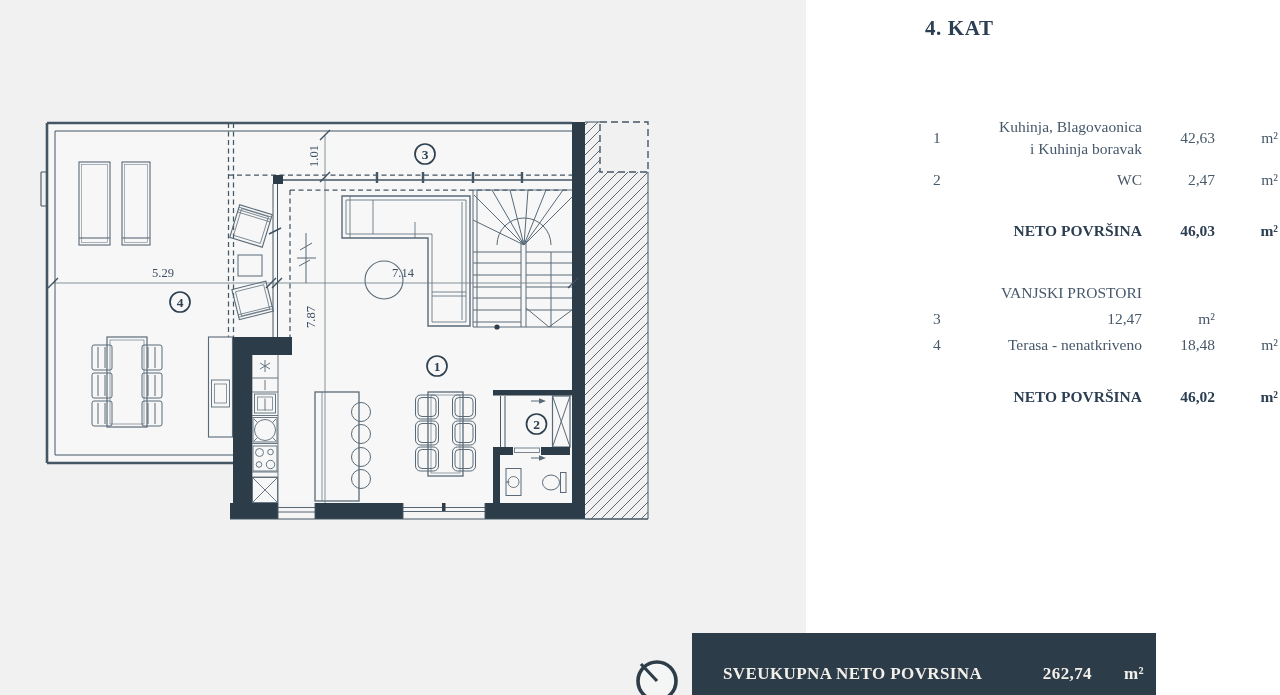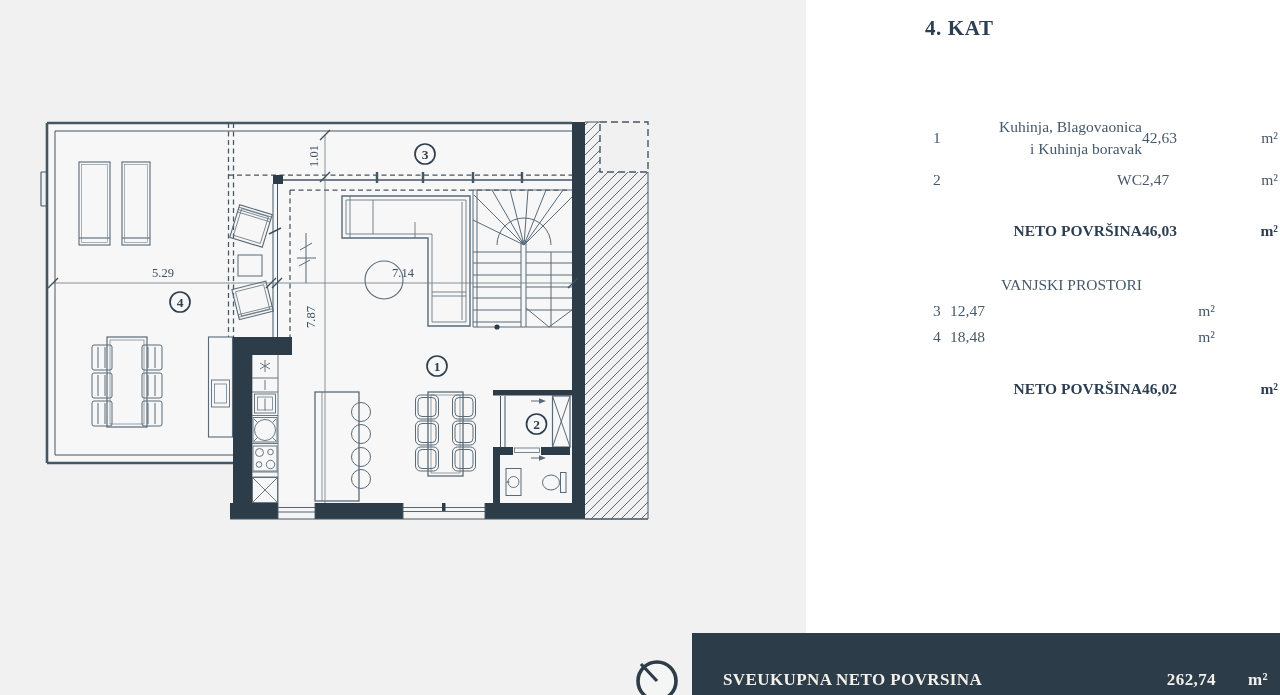--- a/index.html
+++ b/index.html
@@ -27,32 +27,32 @@
   .roomnum{font:600 13.5px "Liberation Serif", serif;fill:#2e4050;}
 
   
   .page-title{position:absolute;left:925px;top:16px;font-size:21px;font-weight:bold;
     letter-spacing:.6px;color:var(--c-text-bold);}
   .area-table{position:absolute;left:925px;top:116px;width:353px;color:var(--c-text);
     font-size:15.5px;}
   .row{display:grid;grid-template-columns:25px 192px 73px 63px;line-height:22px;}
   .row .num{padding-left:8px;align-self:center;}
   .row .name{padding-left:8px;text-align:right;}
-  .row .val{text-align:left;align-self:center;}
+  .row .val{text-align:right;align-self:center;}
   .row .unit{text-align:right;align-self:center;}
   .row.r2{margin-top:9px;}
   .row.neto{margin-top:29px;font-weight:bold;color:var(--c-text-bold);}
-  .row.sect{margin-top:32px;}
+  .row.sect{margin-top:40px;}
   .row.r3{margin-top:4px;}
   .row.r4{margin-top:4px;}
   .row.neto2{margin-top:30px;}
 
   
-  .total-bar{position:absolute;left:692px;top:633px;width:588px;height:62px;
-    background:var(--c-accent);color:var(--c-bar-text);display:flex;align-items:center;
+  .total-bar{position:absolute;left:692px;top:633px;width:464px;height:62px;
+    background:var(--c-accent);color:var(--c-bar-text);display:flex;align-items:flex-start;
     padding:31px 12px 0 31px;font-weight:bold;font-size:17px;letter-spacing:.4px;}
   .total-bar .tb-val{margin-left:auto;text-align:right;}
   .total-bar .tb-unit{width:52px;text-align:right;}
 
   .clock{position:absolute;left:633px;top:657px;width:48px;height:48px;}
 </style>
 </head>
 <body>
 
 <div class="stage">
@@ -339,20 +339,21 @@
       <span class="val"></span>
       <span class="unit"></span>
     </div>
     <div class="row r3">
       <span class="num">3</span>
       <span class="val">12,47</span>
       <span class="unit">m²</span>
     </div>
     <div class="row r4">
       <span class="num">4</span>
+      <span class="name">Terasa - nenatkriveno</span>
       <span class="val">18,48</span>
       <span class="unit">m²</span>
     </div>
     <div class="row neto neto2">
       <span class="num"></span>
       <span class="name">NETO POVRŠINA</span>
       <span class="val">46,02</span>
       <span class="unit">m²</span>
     </div>
   </div>

